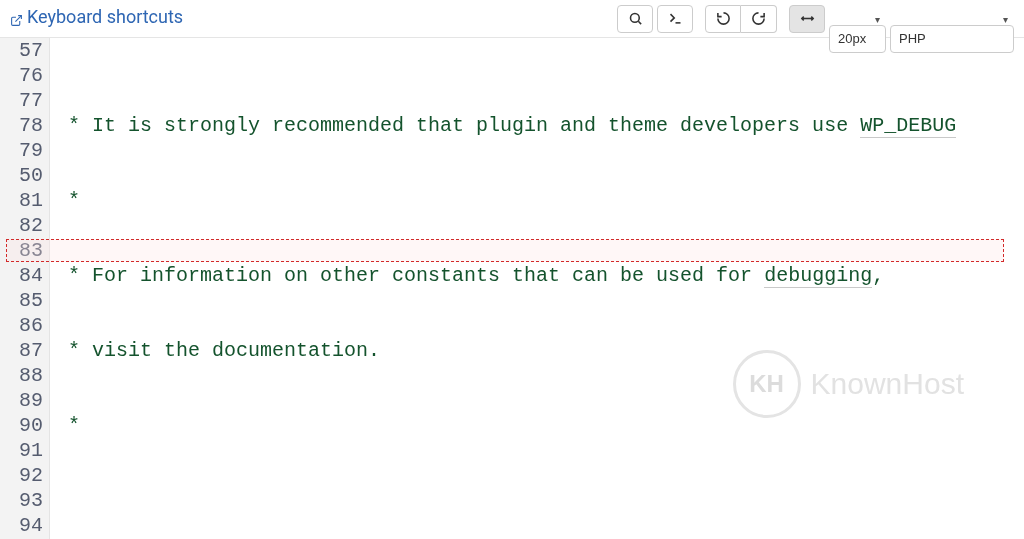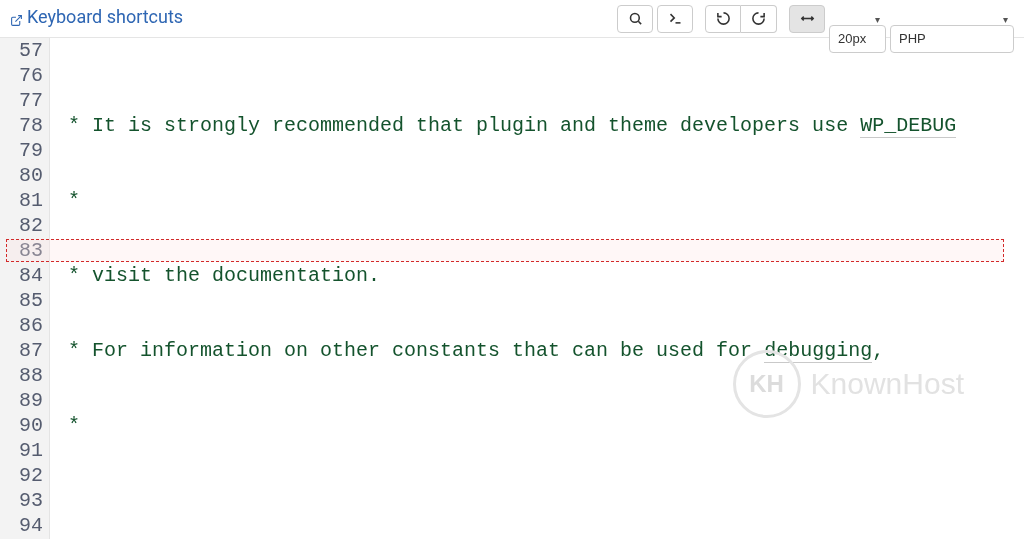--- a/index.html
+++ b/index.html
@@ -237,42 +237,42 @@
   </div>
 </div>
 
 <div class="editor">
   <div class="gutter">
     <div class="ln">57</div>
     <div class="ln">76</div>
     <div class="ln">77</div>
     <div class="ln">78</div>
     <div class="ln">79</div>
-    <div class="ln">80</div>
+    <div class="ln">50</div>
     <div class="ln">81</div>
     <div class="ln">82</div>
     <div class="ln">83</div>
     <div class="ln">84</div>
     <div class="ln">85</div>
     <div class="ln">86</div>
     <div class="ln">87</div>
     <div class="ln">88</div>
     <div class="ln">89</div>
     <div class="ln">90</div>
     <div class="ln">91</div>
     <div class="ln">92</div>
     <div class="ln">93</div>
     <div class="ln">94</div>
   </div>
   <div class="code">
     <div class="highlight-row"></div>
     <div class="line"><span class="c-comment"> * It is strongly recommended that plugin and theme developers use </span><span class="c-comment underline">WP_DEBUG</span></div>
     <div class="line"><span class="c-comment"> *</span></div>
+    <div class="line"><span class="c-comment"> * For information on other constants that can be used for </span><span class="c-comment underline">debugging</span><span class="c-comment">,</span></div>
     <div class="line"><span class="c-comment"> * visit the documentation.</span></div>
-    <div class="line"><span class="c-comment"> * For information on other constants that can be used for </span><span class="c-comment underline">debugging</span><span class="c-comment">,</span></div>
     <div class="line"><span class="c-comment"> *</span></div>
     
     
     
     
     
     
     
     
     

